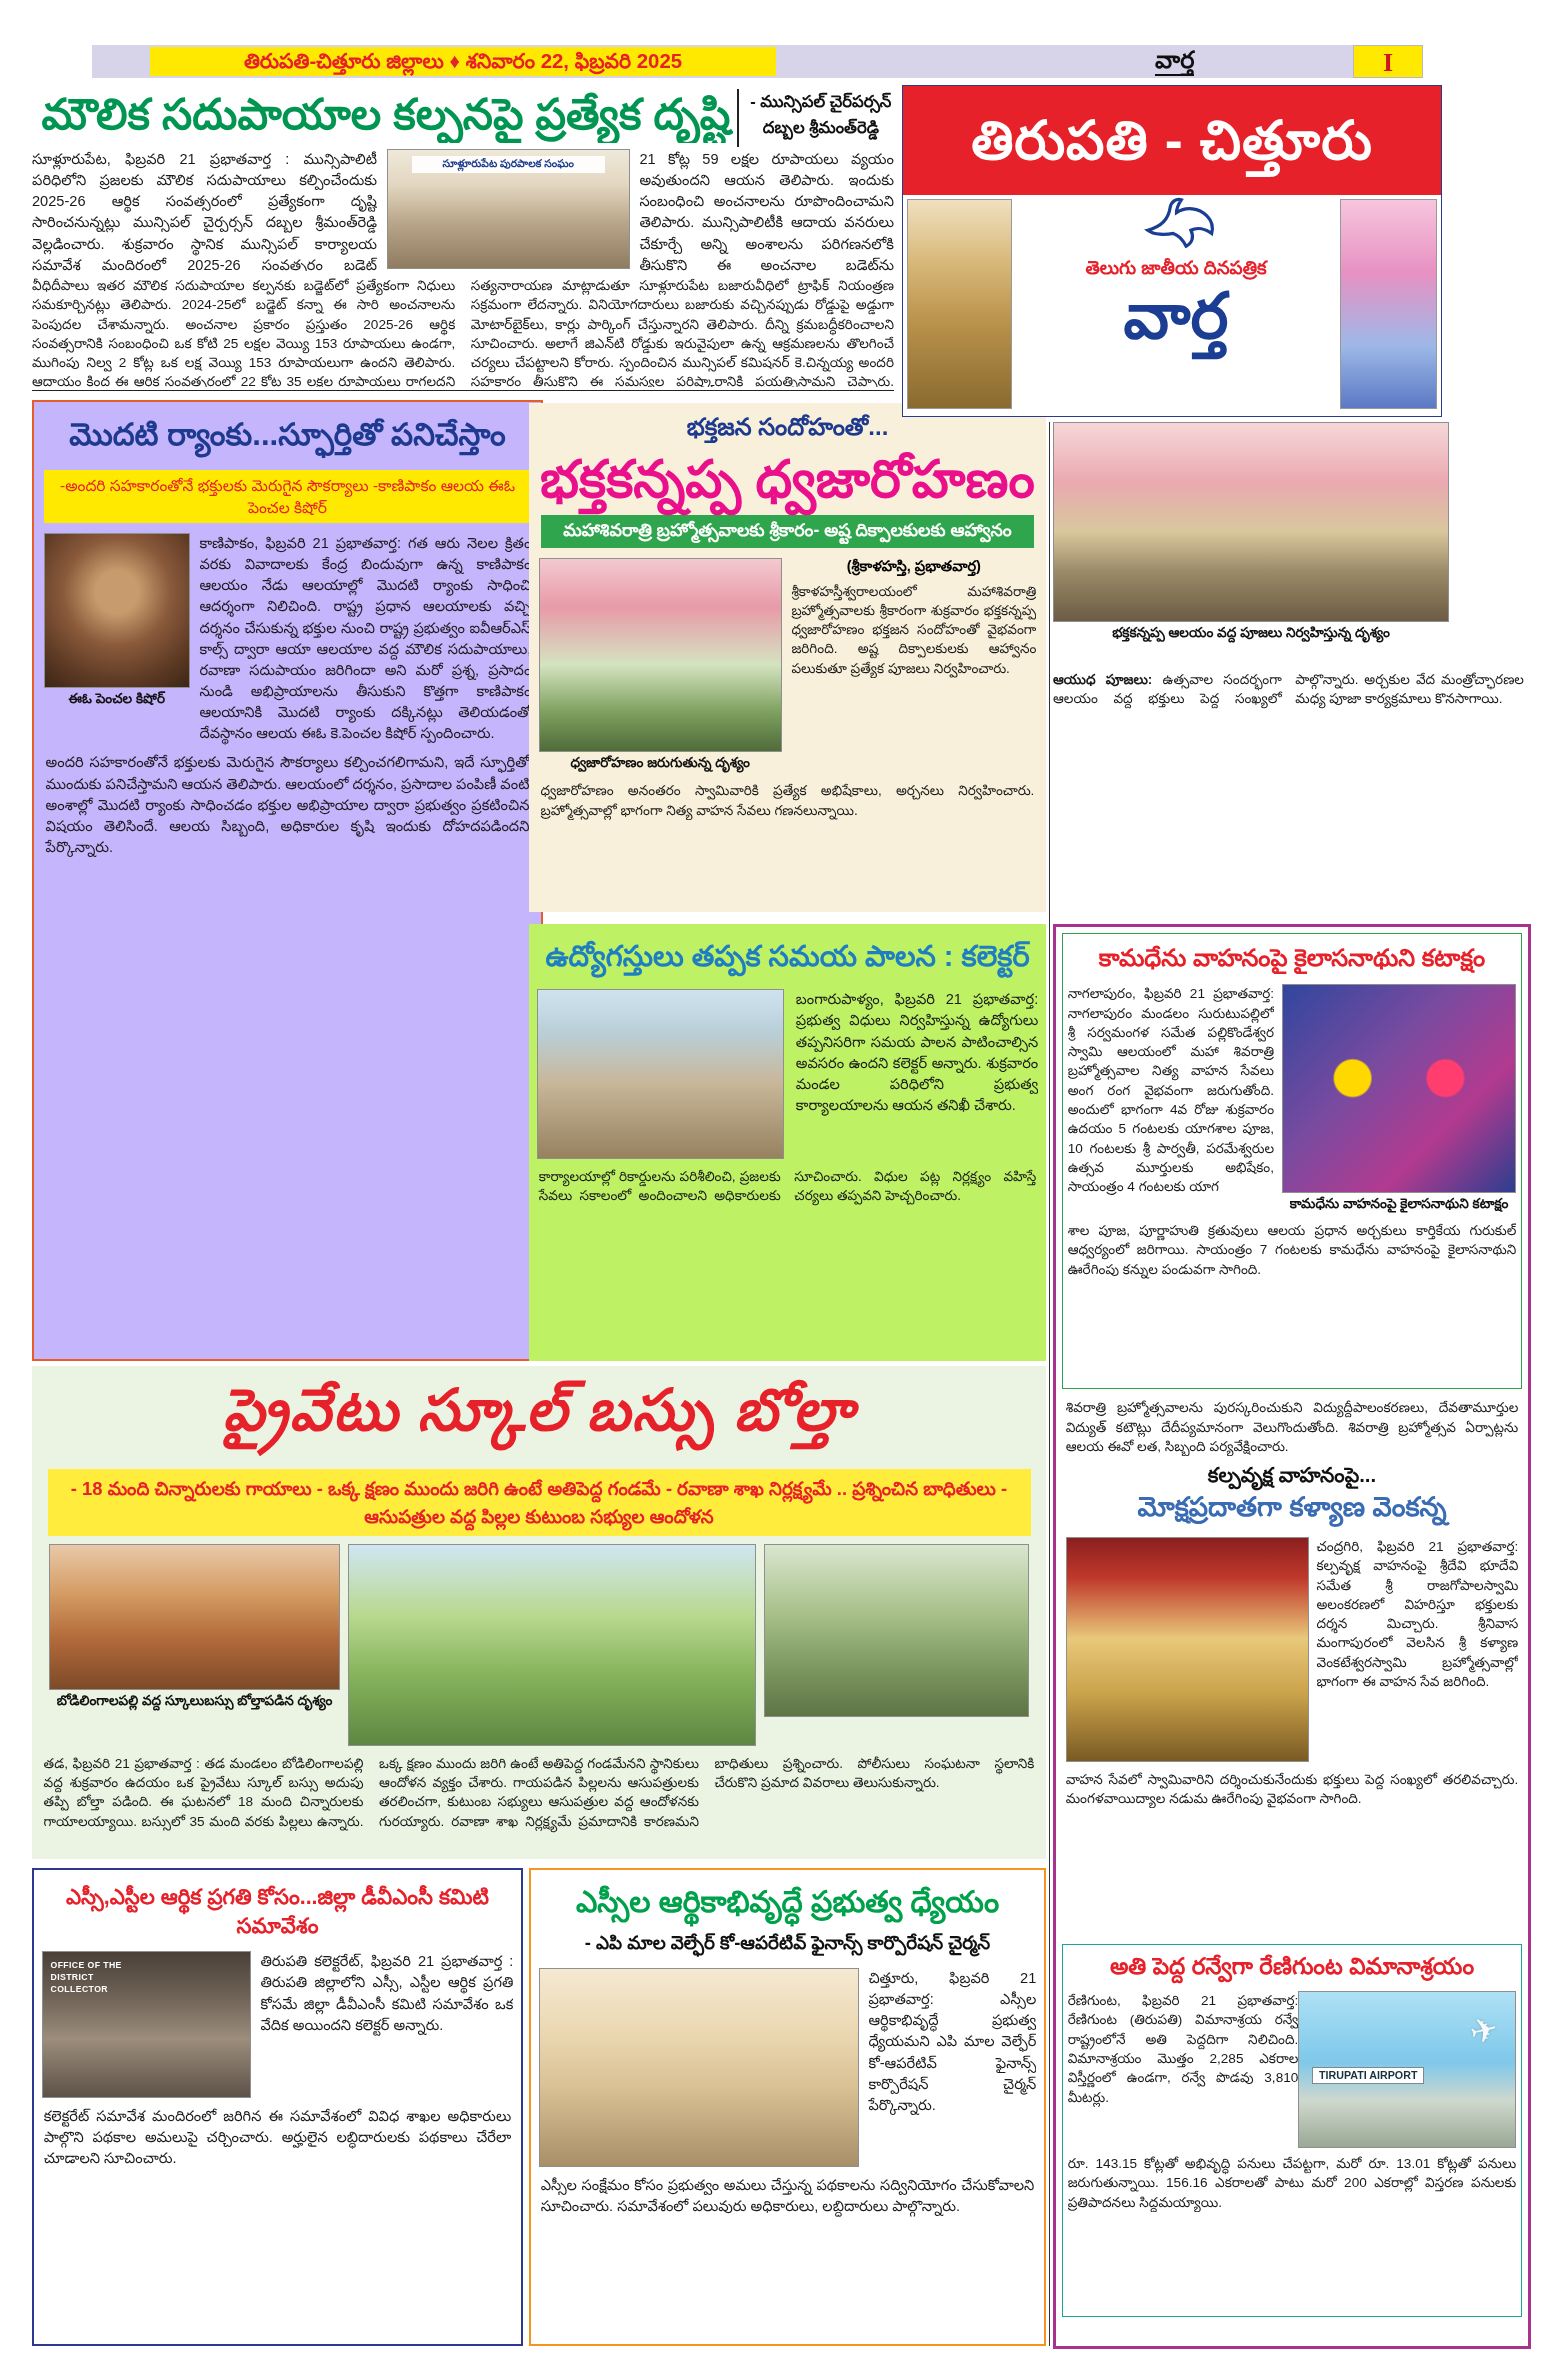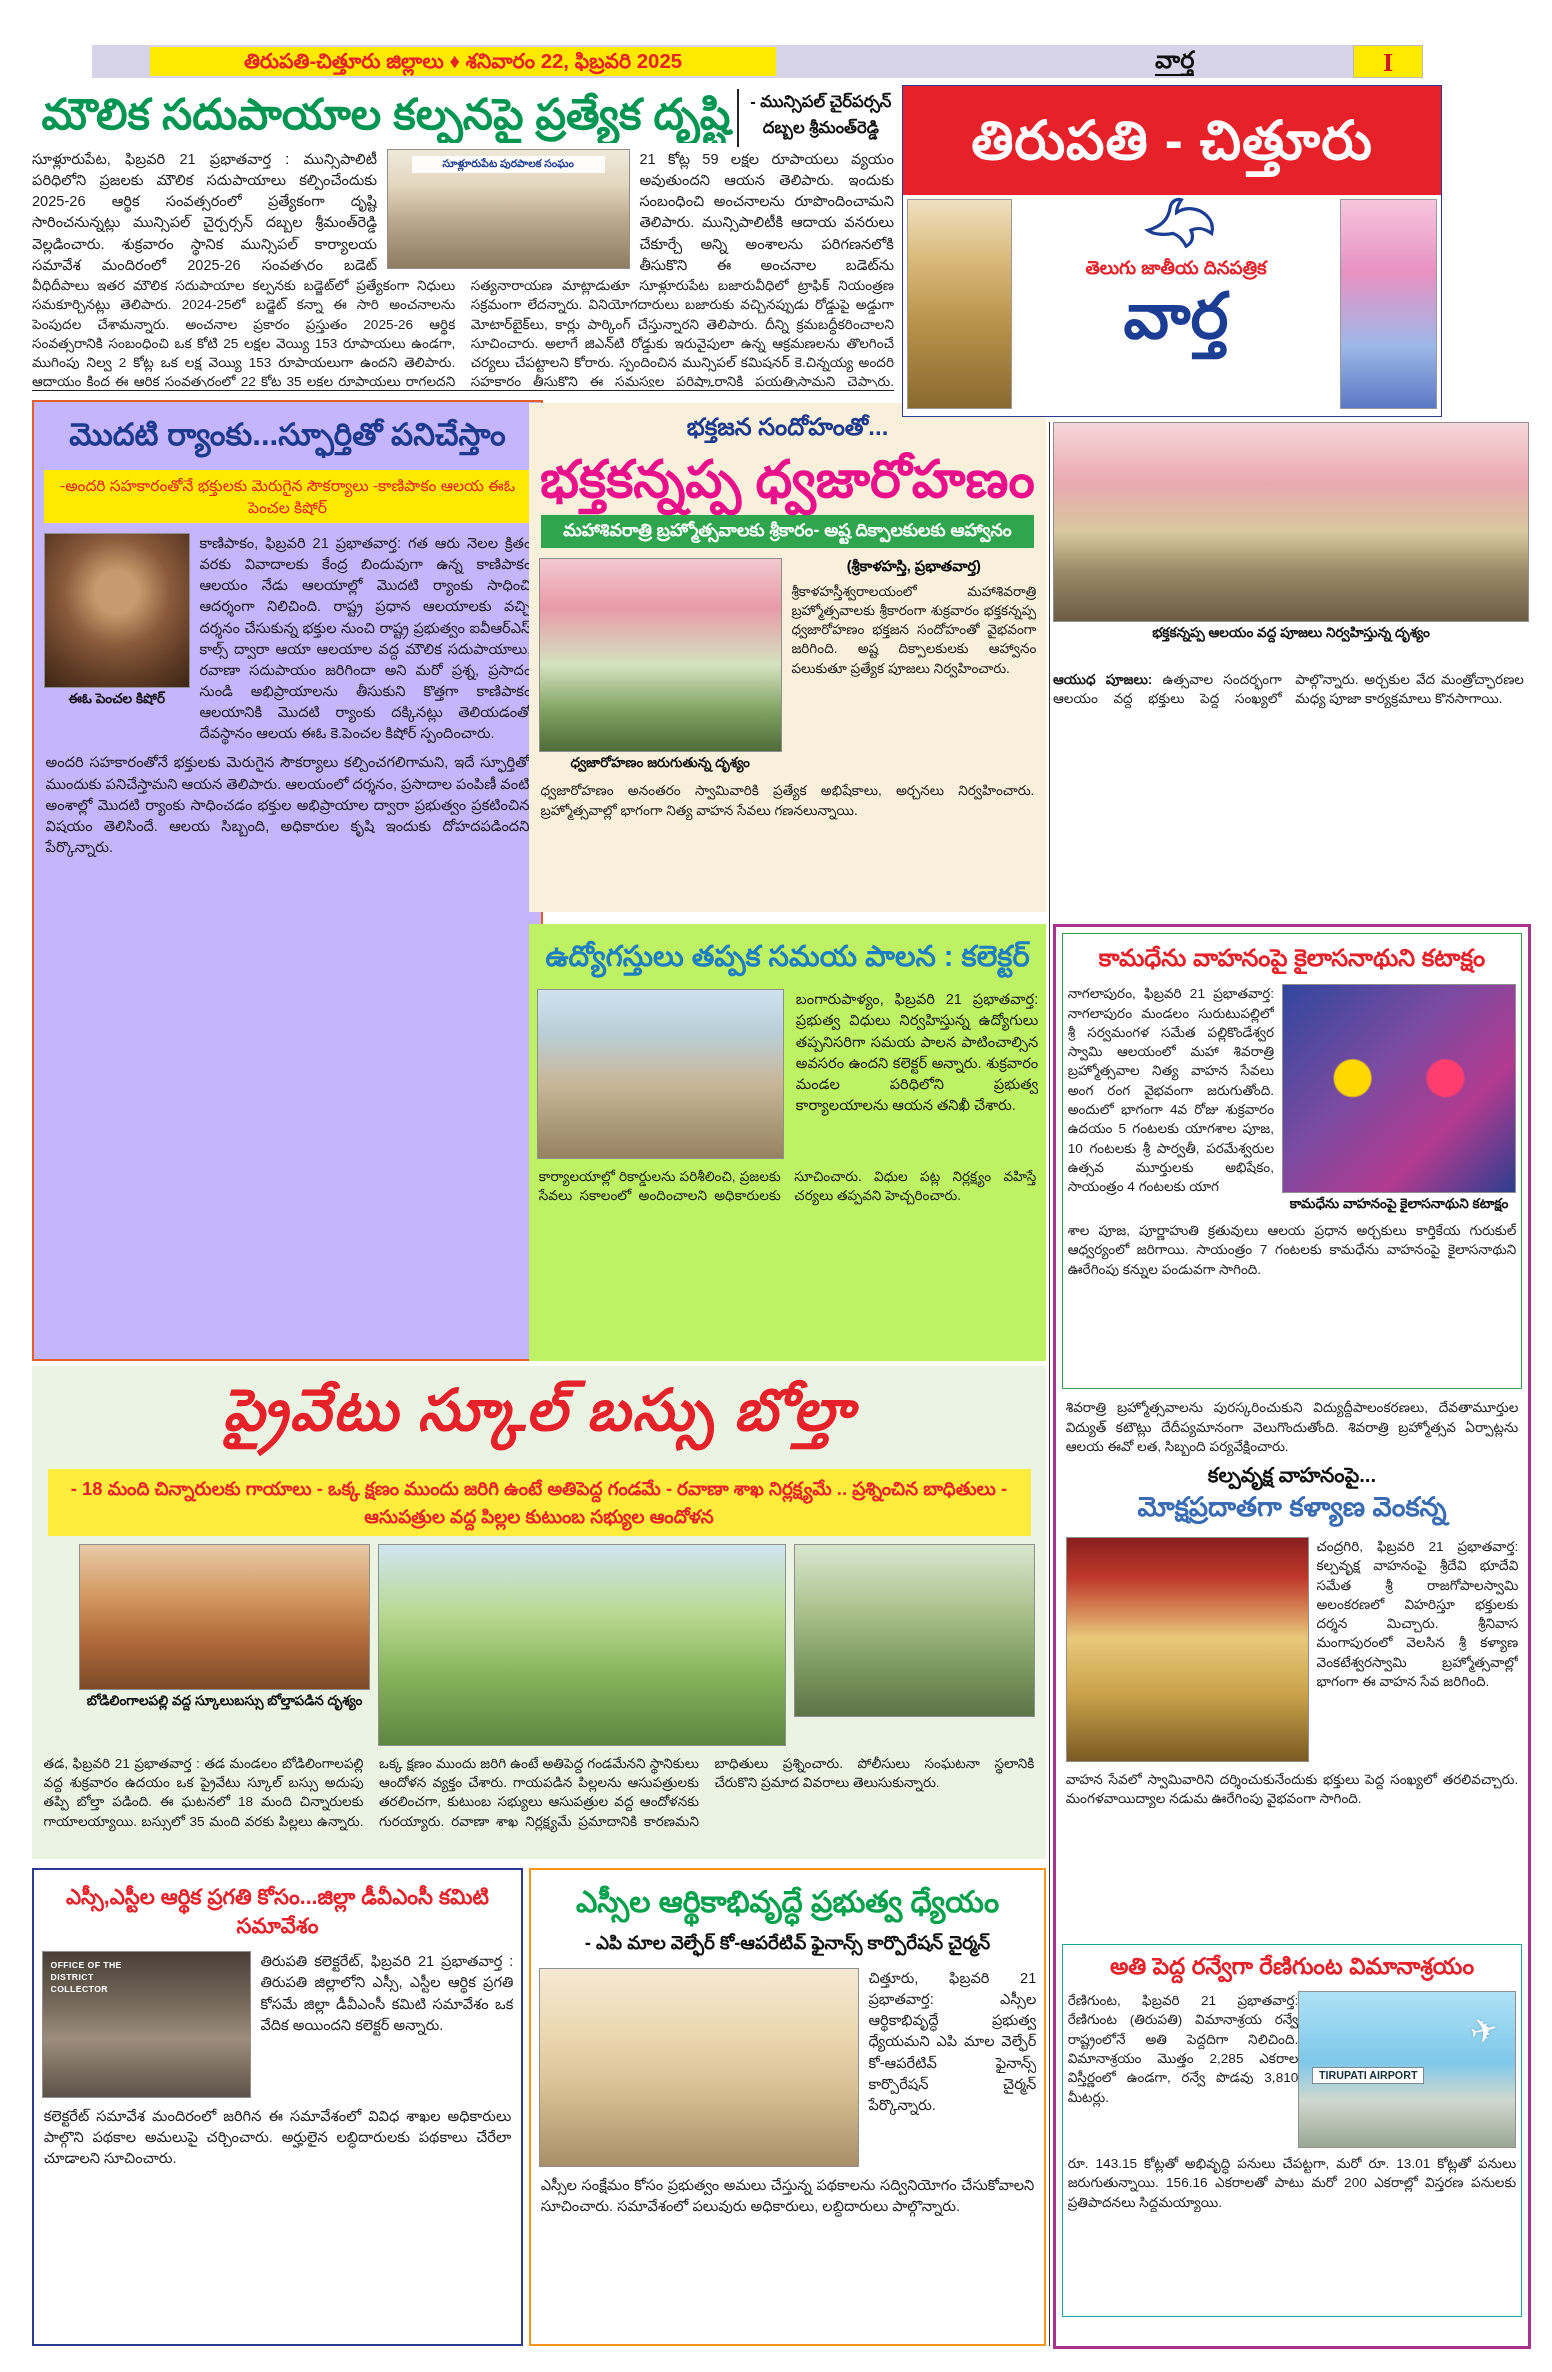--- a/index.html
+++ b/index.html
@@ -67,39 +67,39 @@
   .f-strap { background:#2fa64d; color:#fff; font-weight:800; font-size:17.5px; text-align:center;
              margin:7.8px 11.6px 0; padding:4.9px 3.9px; line-height:1.35; }
   .f-row { display:flex; gap:9.7px; padding:9.7px 9.7px 0; }
   .f-photoblock { width:243px; flex:none; }
   .f-photo { height:194px; background:linear-gradient(180deg,#f3c9cf 0%,#e89aa8 25%,#d4e3c0 55%,#7da05e 80%,#4f6b3a 100%); }
   .f-col { flex:1; }
   .f-dateline { font-weight:bold; text-align:center; font-size:14.6px; padding-bottom:3.9px; }
   .f-lower { padding:7.8px 11.6px 0; }
 
   
-  .rt-photoblock { left:1053px; top:422px; width:476px; height:233px; }
+  .rt-photoblock { left:1053px; top:422px; width:396px; height:233px; }
   .rt-photo { height:200px; background:linear-gradient(180deg,#f6d7d9 0%,#eaa9b0 30%,#d8c79d 55%,#9b8a67 75%,#6b5c44 100%); }
   .rt-col { left:1053px; top:670px; width:471px; height:245px; column-count:2; column-gap:13.6px; }
 
   
   .coll { left:529px; top:924px; width:517px; height:437px; background:#bef264; }
   .c-headline { color:#1f7ec2; font-size:29px; font-weight:900; text-align:center; padding-top:15.5px; }
   .c-row { display:flex; gap:12px; padding:9.7px 7.8px 0; }
   .c-photoblock { width:247px; flex:none; }
   .c-photo { height:170px; background:linear-gradient(180deg,#cfe3ee 0%,#b9cfd8 25%,#c9b79a 55%,#96825f 100%); }
   .c-lower { padding:7.8px 9.7px 0; column-count:2; column-gap:13.6px; }
 
   
   .bus { left:32px; top:1366px; width:1014px; height:493px; background:#ebf3e3; }
   .b-headline { color:#e62129; font-size:58px; font-weight:900; font-style:italic; text-align:center;
                 padding-top:9.7px; letter-spacing:1.9px; }
   .b-strap { background:#ffec3d; color:#e62129; font-weight:800; font-size:18.4px; text-align:center;
              margin:11.6px 15.5px 7.8px; padding:5.8px 9.7px; line-height:1.5; }
-  .b-photos { display:flex; gap:7.8px; padding:0 11px; align-items:flex-start;margin-left:36px; }
+  .b-photos { display:flex; gap:7.8px; padding:0 17px; align-items:flex-start; }
   .b-p1block { width:291px; flex:none; }
   .b-p1 { height:146px; background:linear-gradient(180deg,#e8c9a8 0%,#d49a62 35%,#b26a3a 65%,#7d4a28 100%); }
   .b-p2 { width:408px; height:202px; flex:none; background:linear-gradient(180deg,#cfe6f2 0%,#b8d98f 35%,#86b35c 65%,#5d8741 100%); }
   .b-p3 { flex:1; height:173px; background:linear-gradient(180deg,#d9e6ce 0%,#a8c08a 40%,#7f9a62 70%,#5d7446 100%); }
   .b-body { padding:7.8px 11.6px 0; column-count:3; column-gap:15.5px; height:116px; overflow:hidden; }
 
   
   .dvmc { left:32px; top:1868px; width:491px; height:478px; border:2.9px solid #2b3990; background:#fff; padding:5.8px; }
   .d-headline { color:#e62129; font-weight:900; font-size:21.3px; text-align:center; padding:9.7px 1.9px 7.8px; }
   .d-row { display:flex; gap:9.7px; padding:0 1.9px; }

